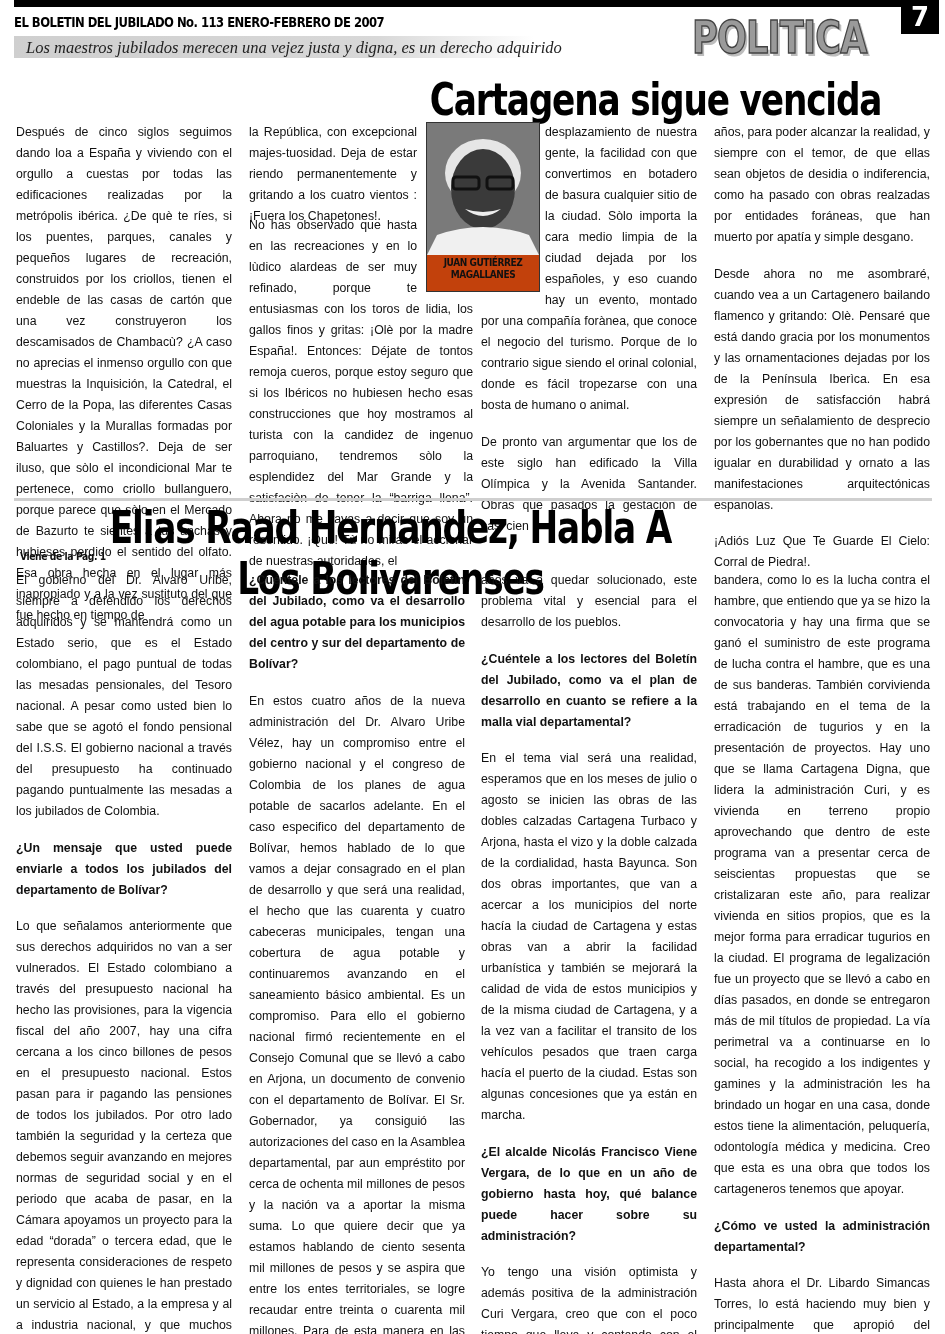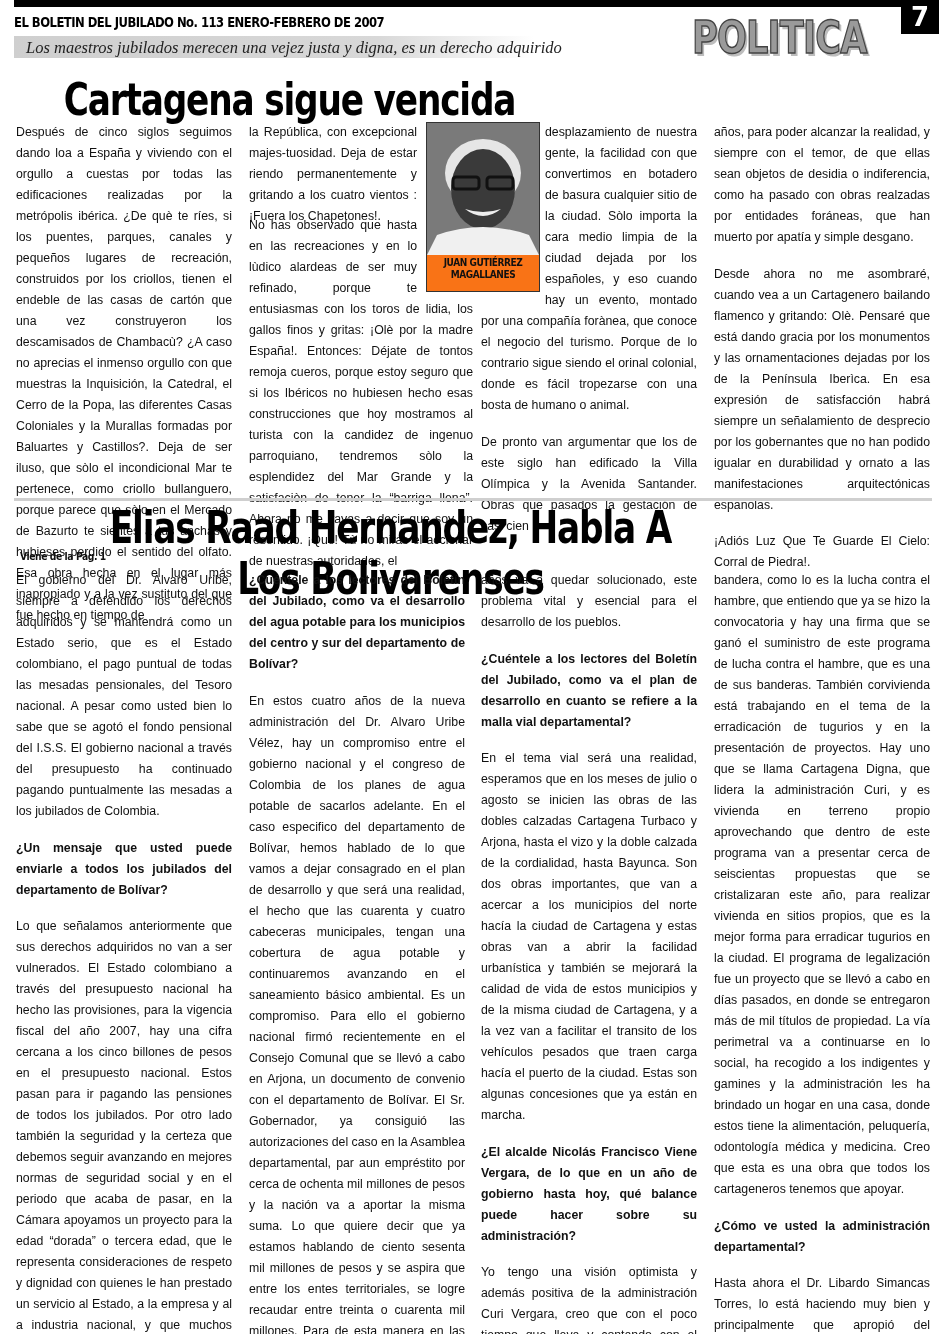--- a/index.html
+++ b/index.html
@@ -3,27 +3,27 @@
 <meta charset="utf-8">
 <style>
   html, body { margin:0; padding:0; background:#ffffff; }
   body { width:945px; height:1334px; position:relative; overflow:hidden; font-family:"Liberation Sans", sans-serif; color:#111; }
   .topbar { position:absolute; left:14px; top:0; width:909px; height:7px; background:#000; }
   .pagenum { position:absolute; left:901px; top:0; width:38px; height:34px; background:#000; color:#fff; font-family:"DejaVu Sans", sans-serif; font-weight:bold; font-size:26px; text-align:center; line-height:34px; }
   .masthead { position:absolute; left:14px; top:14px; font-family:"DejaVu Sans", sans-serif; font-weight:bold; font-size:13.5px; letter-spacing:-0.6px; transform:scaleX(0.86); transform-origin:left top; white-space:nowrap; color:#000; }
   .tagline-band { position:absolute; left:14px; top:36px; width:520px; height:22px; background:linear-gradient(to right,#cfcfcf 0%,#d8d8d8 70%,#ffffff 100%); }
   .tagline { position:absolute; left:26px; top:38px; font-family:"Liberation Serif", serif; font-style:italic; font-size:16.5px; color:#222; white-space:nowrap; }
   .section { position:absolute; left:692px; top:10px; width:186px; height:55px; font-family:"DejaVu Sans", sans-serif; font-weight:900; font-size:45px; letter-spacing:-1px; color:#9a9a9a; -webkit-text-stroke:1.5px #444; text-shadow:3px 3px 0 #bdbdbd; transform:scaleX(0.78); transform-origin:left top; white-space:nowrap; line-height:55px; }
-  .headline1 { position:absolute; left:0; width:945px; top:74px; text-align:left; font-family:"DejaVu Sans", sans-serif; font-weight:bold; font-size:44px; letter-spacing:-1.5px; color:#000; }
+  .headline1 { position:absolute; left:0; width:945px; top:74px; text-align:right; font-family:"DejaVu Sans", sans-serif; font-weight:bold; font-size:44px; letter-spacing:-1.5px; color:#000; }
   .headline1 span, .headline2 span { display:inline-block; transform:scaleX(0.78); }
   .col { position:absolute; font-size:12.3px; line-height:21px; text-align:justify; }
   .col p { margin:0 0 15.5px 0; }
   .col p.q { font-weight:bold; }
   .col p.tight { margin-bottom:0; }
-  .photo { position:absolute; left:426px; top:122px; width:112px; height:168px; border:1px solid #333; background:#f97316; }
+  .photo { position:absolute; left:426px; top:122px; width:112px; height:168px; border:1px solid #333; background:#c2410c; }
   .photo .img { position:absolute; left:0; top:0; width:112px; height:132px; background:#6d6d6d; overflow:hidden; }
   .photo .cap { position:absolute; left:0; top:134px; width:112px; text-align:center; font-family:"DejaVu Sans", sans-serif; font-weight:bold; font-size:10px; line-height:12px; letter-spacing:-0.5px; transform:scaleX(0.9); }
   .divider { position:absolute; left:14px; top:498px; width:918px; height:3px; background:#cfcfcf; }
   .headline2 { position:absolute; left:0; width:781px; top:502px; text-align:center; font-family:"DejaVu Sans", sans-serif; font-weight:bold; font-size:44px; letter-spacing:-1.5px; color:#000; }
   .viene { position:absolute; left:20px; top:550px; font-family:"DejaVu Sans", sans-serif; font-weight:bold; font-size:10.5px; letter-spacing:-0.5px; transform:scaleX(0.88); transform-origin:left top; white-space:nowrap; }
 </style>
 </head>
 <body>
 
 <div class="topbar"></div>

